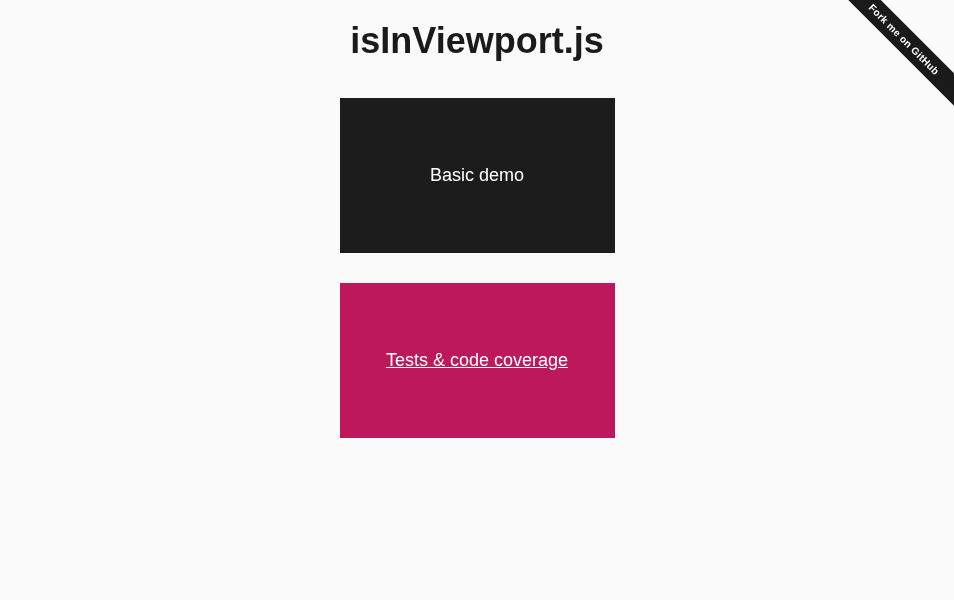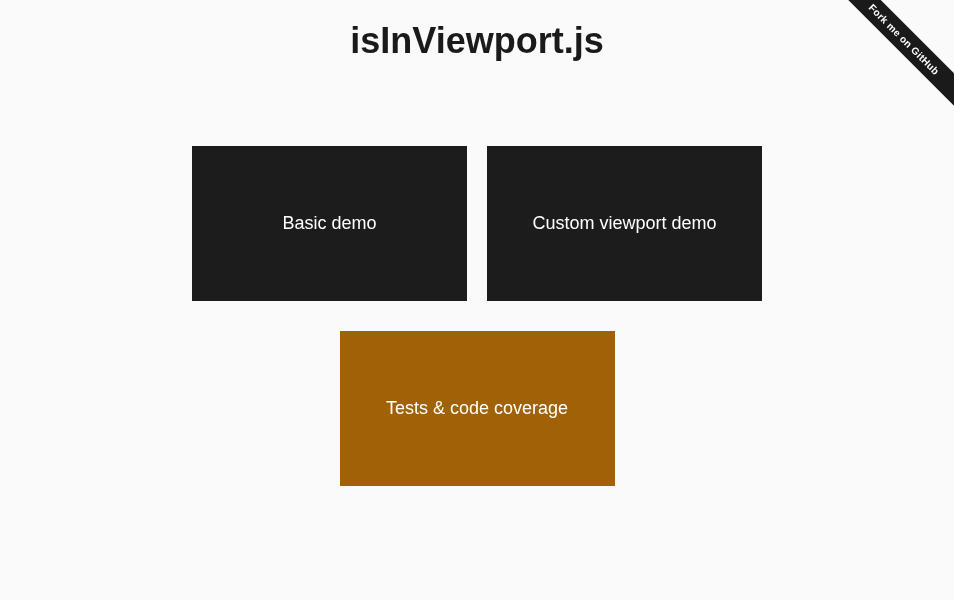--- a/index.html
+++ b/index.html
@@ -42,25 +42,25 @@
       justify-content: center;
       color: #fff;
       font-size: 18px;
       font-weight: 300;
       cursor: pointer;
       text-align: center;
     }
     
     .card-dark {
       background: #1c1c1c;
-      margin-top: 48px;
     }
     
     .card-green {
-      background: #a16207;
+      background: #be185d;
+      text-decoration: underline;
     }
     
     .second-row {
       display: flex;
       justify-content: center;
     }
     
     .github-ribbon {
       position: absolute;
       top: 0;
@@ -89,23 +89,20 @@
   </style>
 </head>
 <body>
 
 <h1 class="title">isInViewport.js</h1>
 
 <div class="cards-container">
   <div class="card card-dark">
     <span>Basic demo</span>
   </div>
-  <div class="card card-dark">
-    <span>Custom viewport demo</span>
-  </div>
 </div>
 
 <div class="second-row">
   <div class="card card-green">
     <span>Tests &amp; code coverage</span>
   </div>
 </div>
 
 <div class="github-ribbon">
   <div class="github-ribbon-banner">

